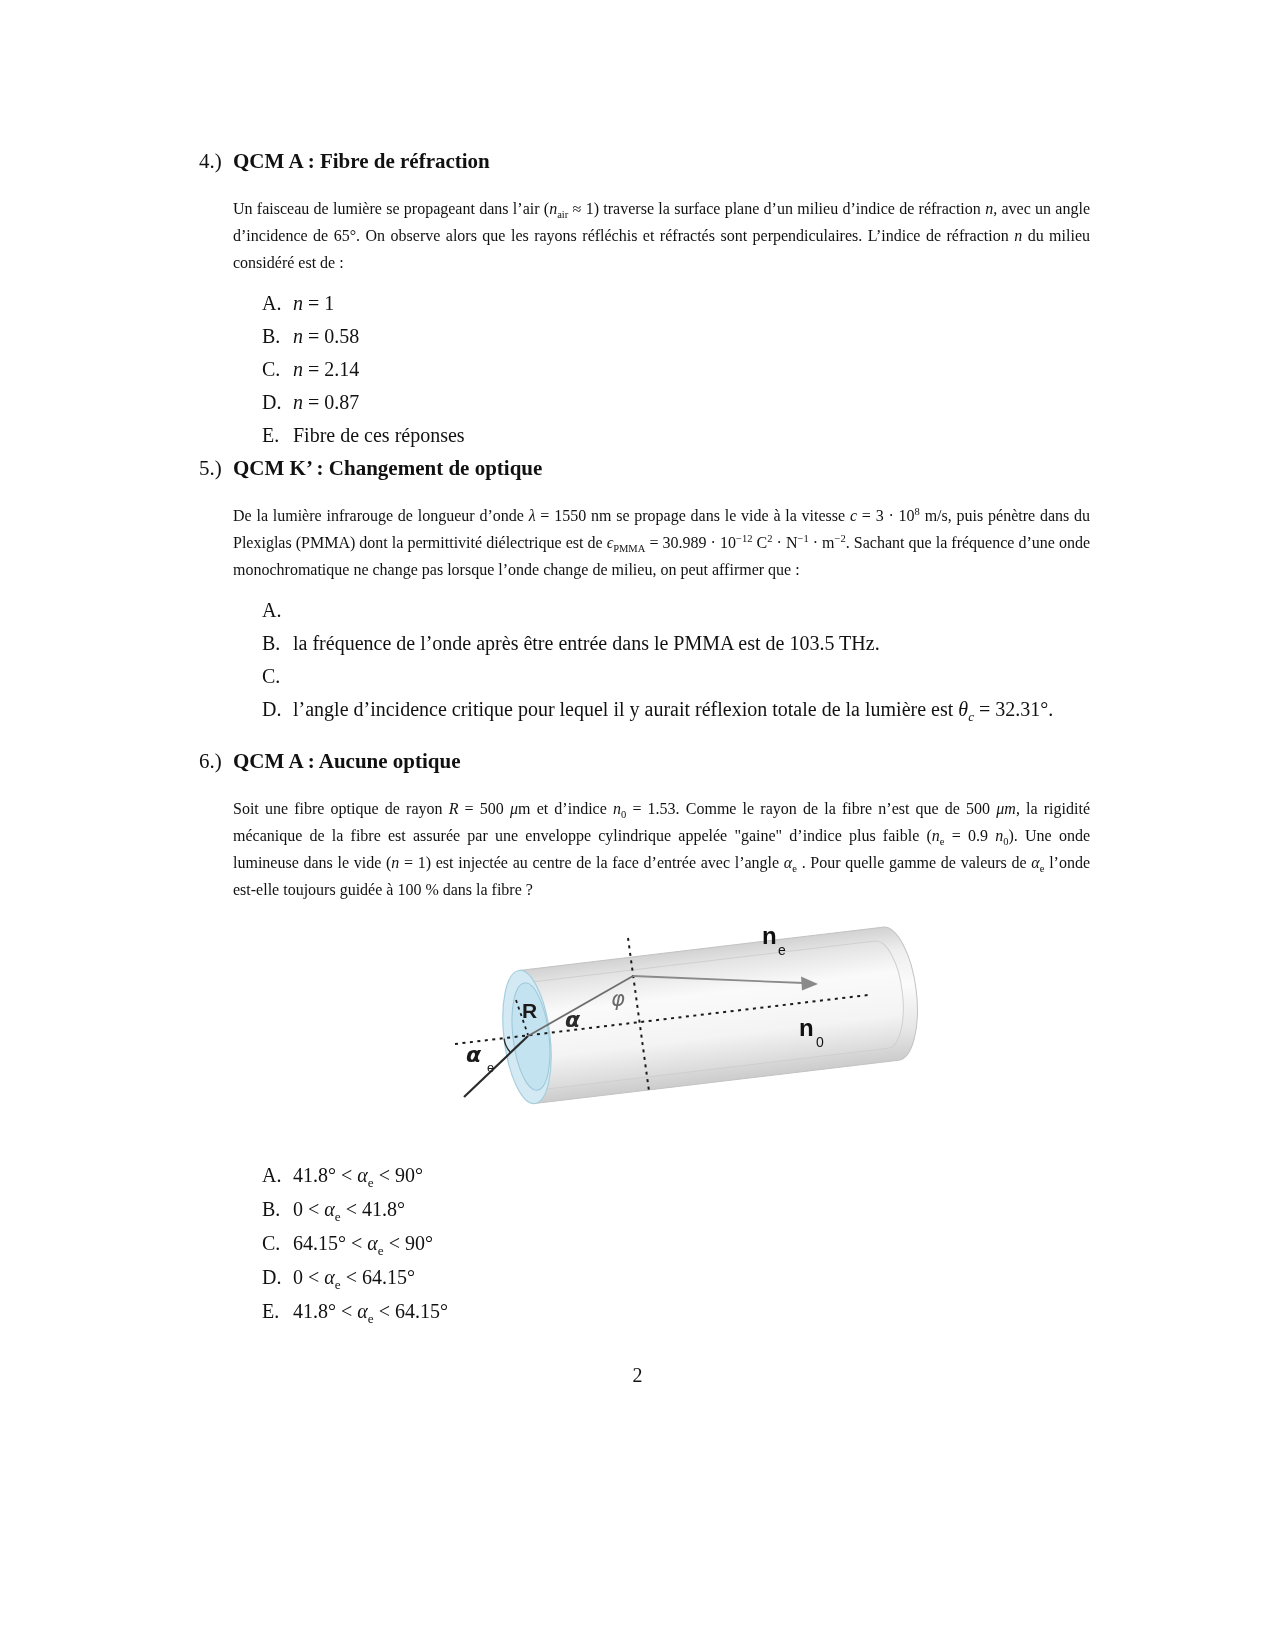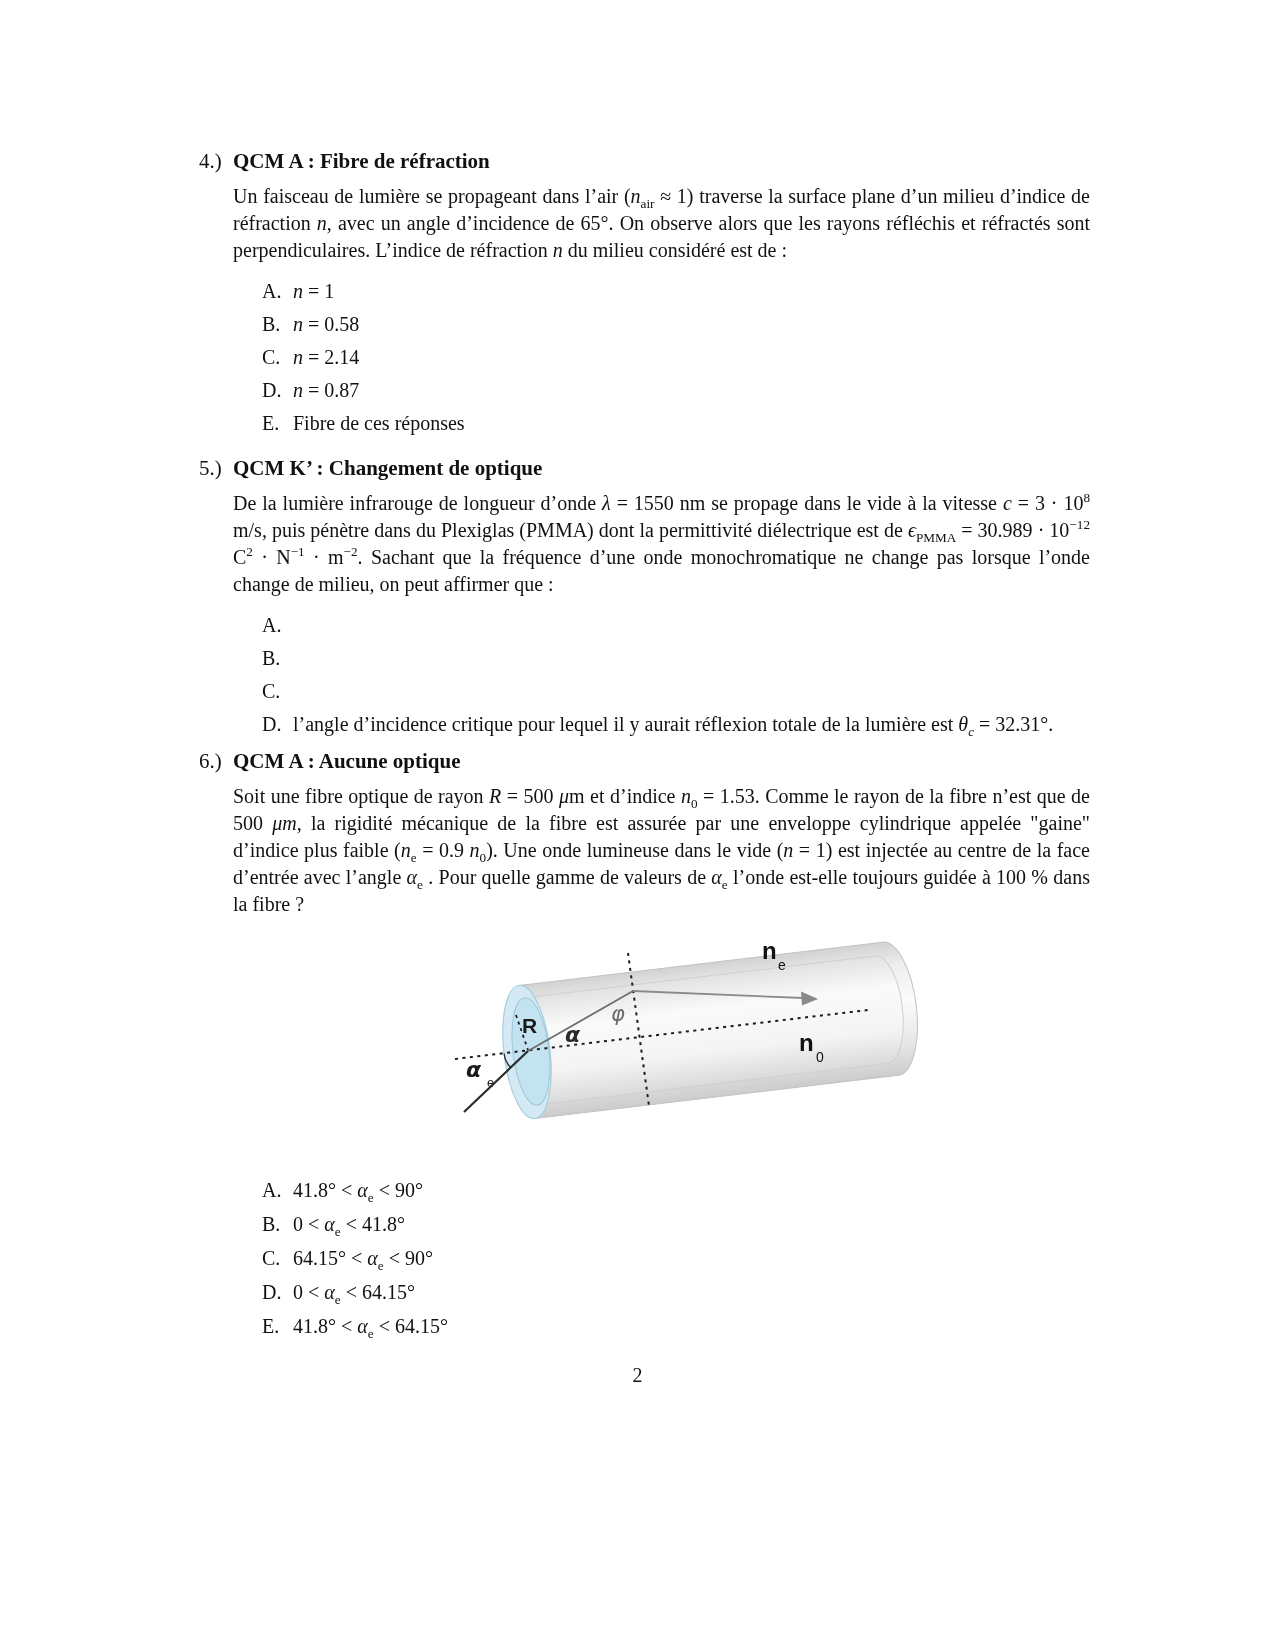--- a/index.html
+++ b/index.html
@@ -10,21 +10,21 @@
     font-family:"Liberation Serif","DejaVu Serif",serif;
     color:#111;
     overflow:hidden;
   }
   .question{position:absolute;left:233px;width:857px;}
   .q4{top:148px;}
   .q5{top:455px;}
   .q6{top:748px;}
   .q-head{position:relative;font-size:21px;line-height:27px;font-weight:700;}
   .q-num{position:absolute;left:-34px;top:0;font-weight:400;}
-  .q-body{margin:8px 0 0;font-size:20px;line-height:27px;text-align:justify;}
+  .q-body{margin:20px 0 0;font-size:16px;line-height:27px;text-align:justify;}
   .options{list-style:none;margin:16px 0 0;padding:0 0 0 29px;font-size:20px;}
   .options li{display:flex;line-height:22px;margin-bottom:11px;white-space:nowrap;}
   .q6 .options li{line-height:23px;margin-bottom:11px;}
   .opt-label{width:31px;flex:none;}
   sup{font-size:0.66em;line-height:0;}
   sub{font-size:0.66em;line-height:0;}
   .figure-wrap{margin:12px 0 0 207px;width:490px;height:197px;}
   .page-number{position:absolute;left:0;top:1364px;width:1275px;text-align:center;font-size:20px;}
   svg text{font-family:"Liberation Sans","DejaVu Sans",sans-serif;}
   .greek{font-family:"DejaVu Sans",sans-serif;font-style:italic;}
@@ -69,20 +69,21 @@
       <span class="q-num">5.)</span>
       <span>QCM K’ : Changement de optique</span>
     </div>
     <p class="q-body">De la lumière infrarouge de longueur d’onde <i>λ</i> = 1550 nm se propage dans le vide à la vitesse <i>c</i> = 3 · 10<sup>8</sup> m/s, puis pénètre dans du Plexiglas (PMMA) dont la permittivité diélectrique est de <i>ϵ</i><sub>PMMA</sub> = 30.989 · 10<sup>−12</sup> C<sup>2</sup> · N<sup>−1</sup> · m<sup>−2</sup>. Sachant que la fréquence d’une onde monochromatique ne change pas lorsque l’onde change de milieu, on peut affirmer que :</p>
     <ul class="options">
       <li>
           <span class="opt-label">A.</span>
         </li>
       <li>
           <span class="opt-label">B.</span>
+          <span>la fréquence de l’onde après être entrée dans le PMMA est de 103.5 THz.</span>
         </li>
       <li>
           <span class="opt-label">C.</span>
         </li>
       <li>
           <span class="opt-label">D.</span>
           <span>l’angle d’incidence critique pour lequel il y aurait réflexion totale de la lumière est <i>θ</i><sub><i>c</i></sub> = 32.31°.</span>
         </li>
     </ul>
   </section>

